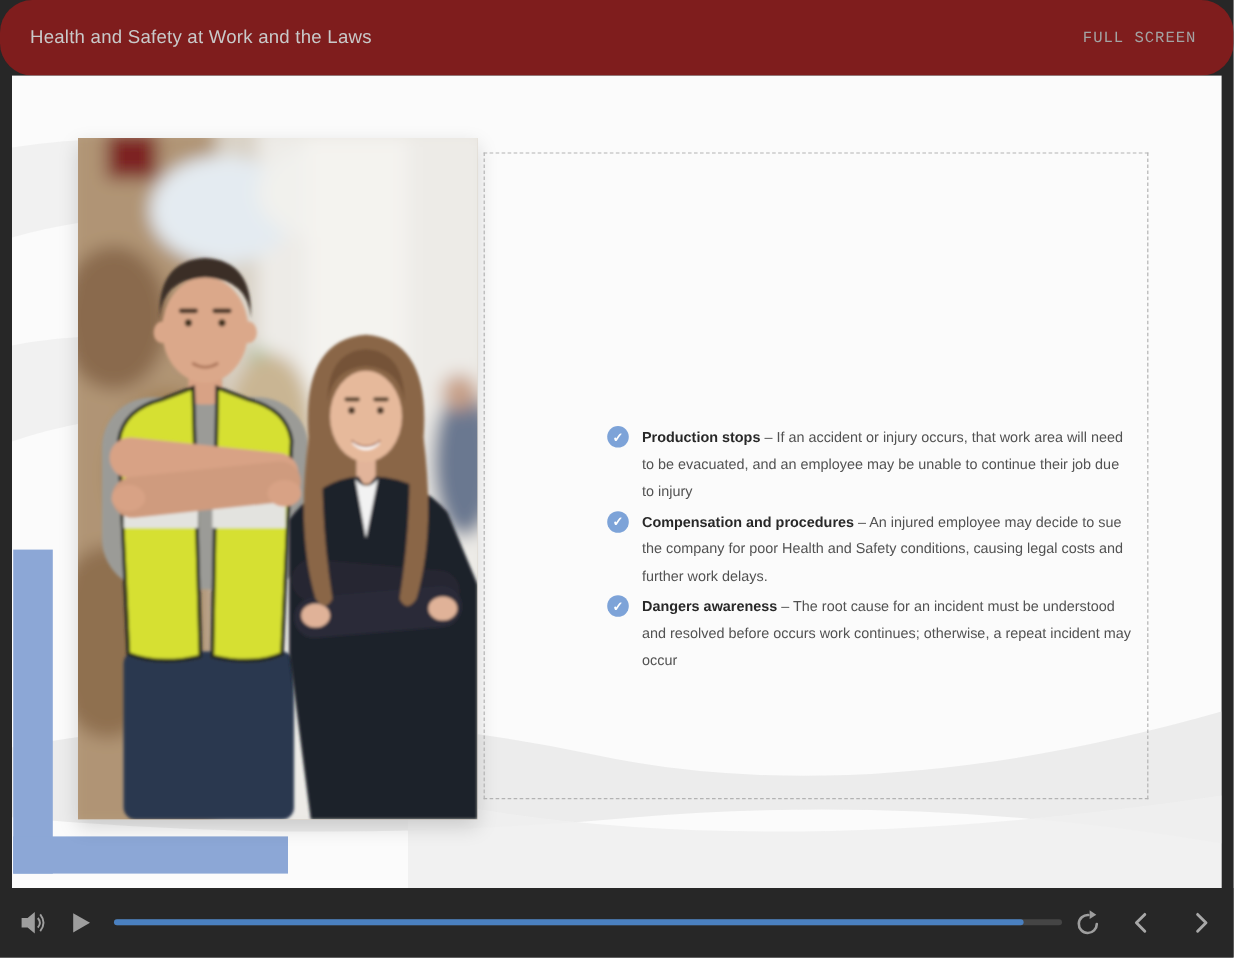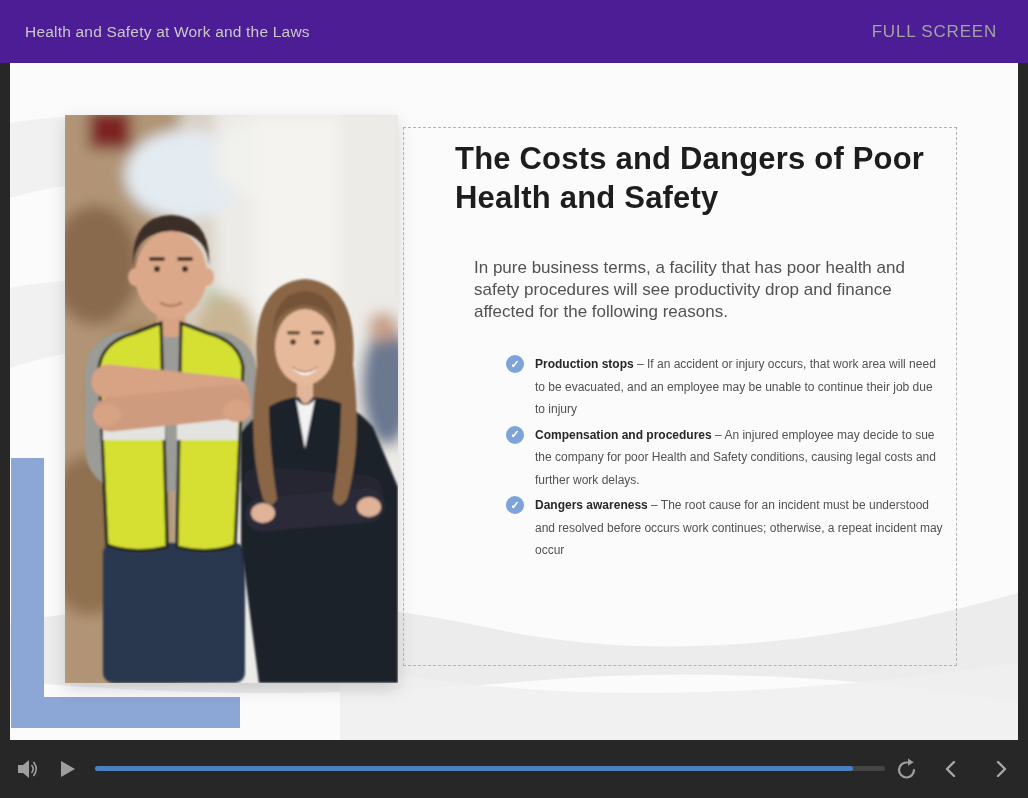--- a/index.html
+++ b/index.html
@@ -4,23 +4,23 @@
 <style>
   html,body{margin:0;padding:0;}
   body{
     width:1028px;height:798px;position:relative;overflow:hidden;
     background:#272727;
     font-family:"Liberation Sans", sans-serif;
   }
   
   .topbar{position:absolute;top:0;left:0;width:1028px;height:63px;
     display:flex;align-items:center;justify-content:space-between;
-    padding:12px 25px;box-sizing:border-box;background:#4c1d95;}
+    padding:12px 25px;box-sizing:border-box;background:#7f1d1d;border-radius:27px;}
   .topbar-title{color:#c9c9c9;font-size:15.5px;letter-spacing:.2px;}
-  .fullscreen-btn{color:#a3a3a3;font-size:17px;letter-spacing:.8px;cursor:pointer;background:none;border:none;font-family:Liberation Sans, sans-serif;}
+  .fullscreen-btn{color:#a3a3a3;font-size:13px;letter-spacing:.8px;cursor:pointer;background:none;border:none;font-family:Liberation Mono, monospace;}
   
   .slide{position:absolute;left:10px;top:63px;width:1008px;height:677px;background:#fbfbfb;overflow:hidden;}
   .swoosh{position:absolute;inset:0;pointer-events:none;}
   
   .deco-v{position:absolute;left:1px;top:395px;width:33px;height:270px;background:#8ca7d6;}
   .deco-h{position:absolute;left:1px;top:634px;width:229px;height:31px;background:#8ca7d6;}
   
   .photo{position:absolute;left:55px;top:52px;width:333px;height:568px;
     box-shadow:0 6px 16px rgba(0,0,0,.15);overflow:hidden;background:#d8cfc2;}
   .photo svg{display:block;}
@@ -149,23 +149,21 @@
         <ellipse cx="304" cy="392" rx="12" ry="10" fill="#e0b298"></ellipse>
 
         <path d="M192,250 Q182,330 198,384 Q206,396 212,384 Q202,320 204,258 Z" fill="#8a6647"></path>
         <path d="M288,250 Q298,330 282,384 Q274,396 268,384 Q278,320 276,258 Z" fill="#8a6647"></path>
       </g>
     </svg>
   </figure>
 
   <div class="dashed-box"></div>
 
-  <h1 class="slide-title" style="margin:0">The Costs and Dangers of Poor Health and Safety</h1>
-
-  <p class="slide-intro" style="margin:0">In pure business terms, a facility that has poor health and safety procedures will see productivity drop and finance affected for the following reasons.</p>
+
 
   <ul class="bullets">
     <li class="bullet">
       <span class="check">✓</span>
       <span class="bullet-text"><b>Production stops</b><span> – If an accident or injury occurs, that work area will need to be evacuated, and an employee may be unable to continue their job due to injury</span></span>
     </li>
     <li class="bullet">
       <span class="check">✓</span>
       <span class="bullet-text"><b>Compensation and procedures</b><span> – An injured employee may decide to sue the company for poor Health and Safety conditions, causing legal costs and further work delays.</span></span>
     </li>

